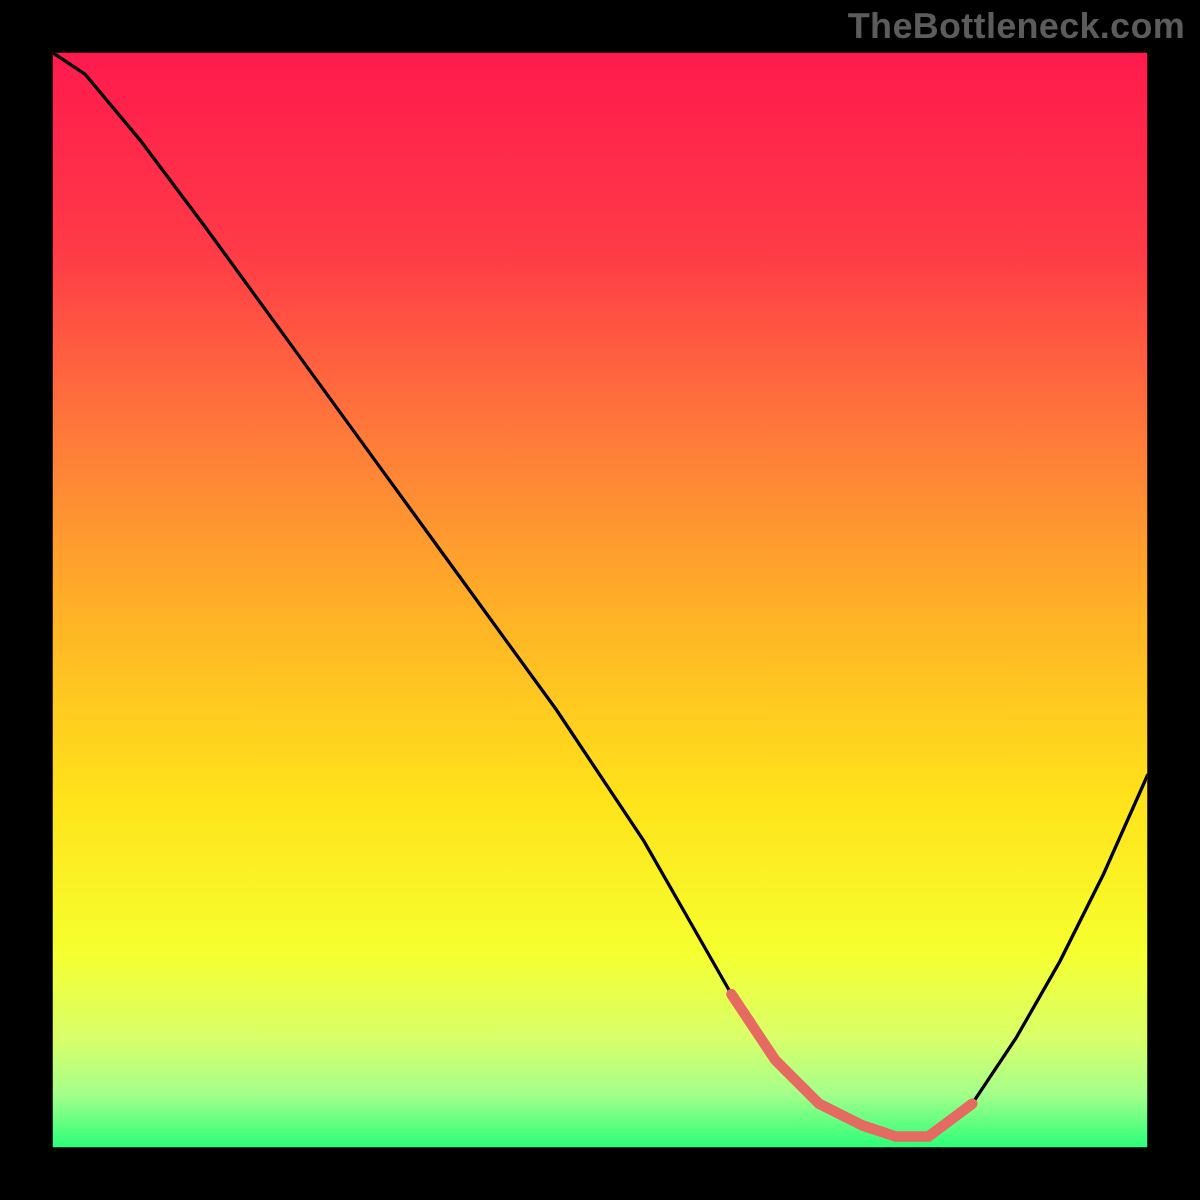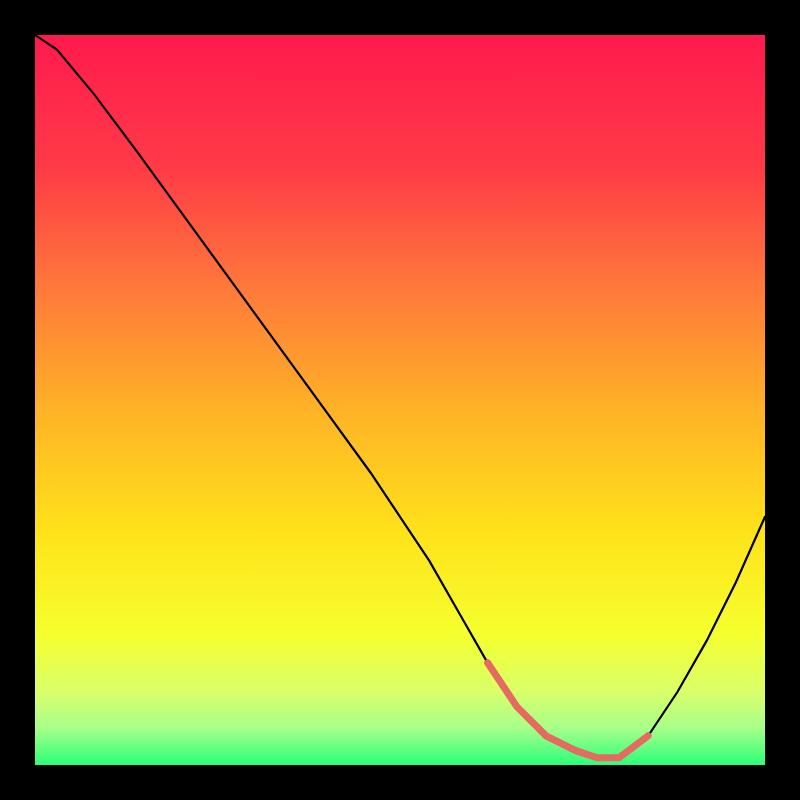--- a/index.html
+++ b/index.html
@@ -42,20 +42,21 @@
     top: 0;
     width: 100%;
     height: 100%;
     z-index: 2;
   }
 </style>
 </head>
 <body>
 
 <div class="canvas">
+  <div class="watermark">TheBottleneck.com</div>
 
   <div class="plot-frame">
     <svg class="gradient-fill" viewBox="0 0 730 730" preserveAspectRatio="none">
       <defs>
         <linearGradient id="bg-grad" x1="0" y1="0" x2="0" y2="1">
             <stop offset="0%" stop-color="#ff1a4d"></stop>
             <stop offset="18%" stop-color="#ff3a47"></stop>
             <stop offset="35%" stop-color="#ff7a3a"></stop>
             <stop offset="52%" stop-color="#ffb426"></stop>
             <stop offset="68%" stop-color="#ffe21a"></stop>

